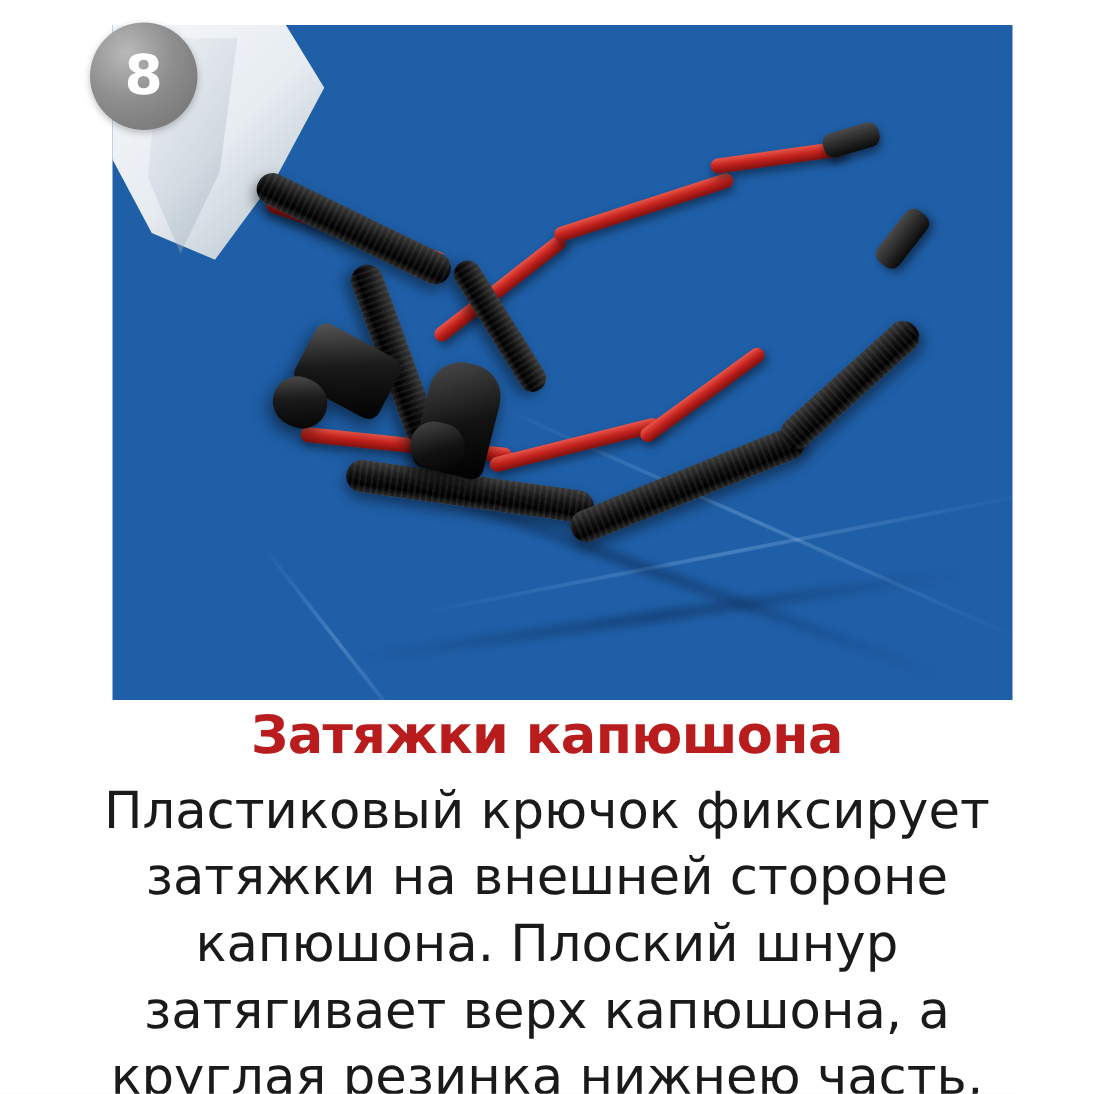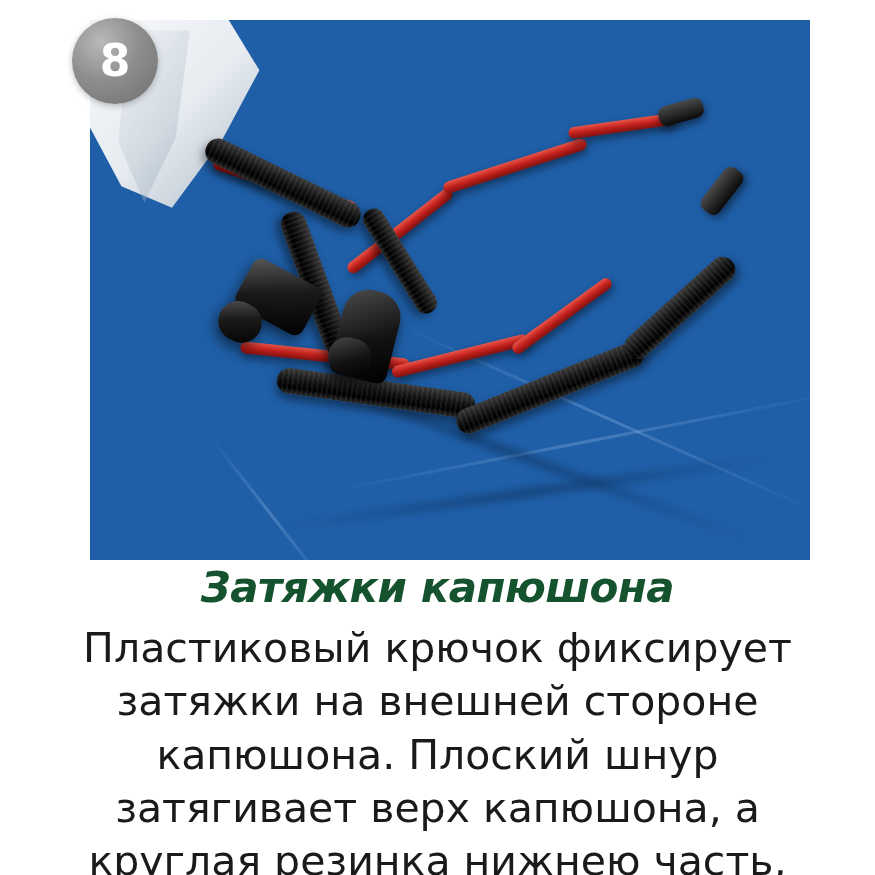--- a/index.html
+++ b/index.html
@@ -157,25 +157,24 @@
     right: 0;
     top: 566px;
     text-align: center;
     padding: 0 28px;
     box-sizing: border-box;
   }
   .title {
     font-family: "DejaVu Sans", sans-serif;
     font-weight: bold;
     font-size: 42px;
-    color: #14532d;
+    color: #b91c1c;
     line-height: 1.05;
     margin: 0 0 12px 0;
     letter-spacing: -0.5px;
-    font-style: italic;
   }
   .body-text {
     font-family: "DejaVu Sans", sans-serif;
     font-size: 41px;
     color: #1a1a1a;
     line-height: 1.30;
     margin: 12px;
     padding: 0 22px;
   }
 </style>

